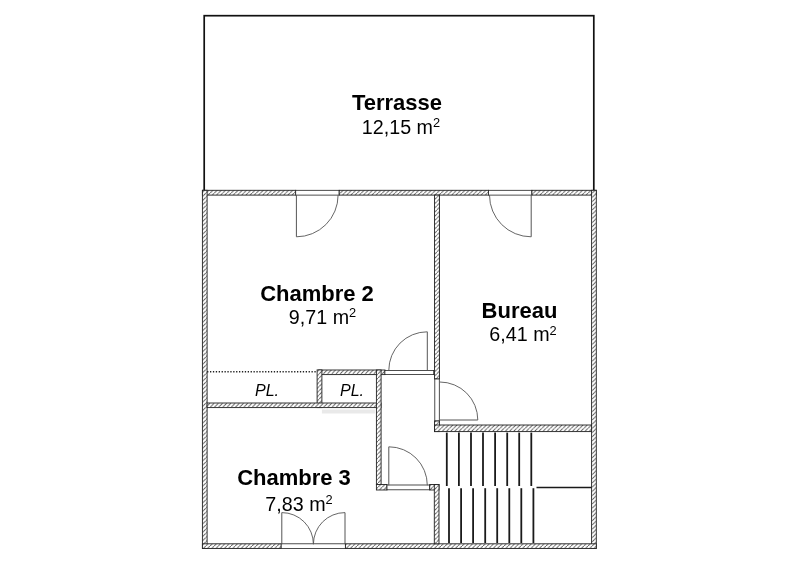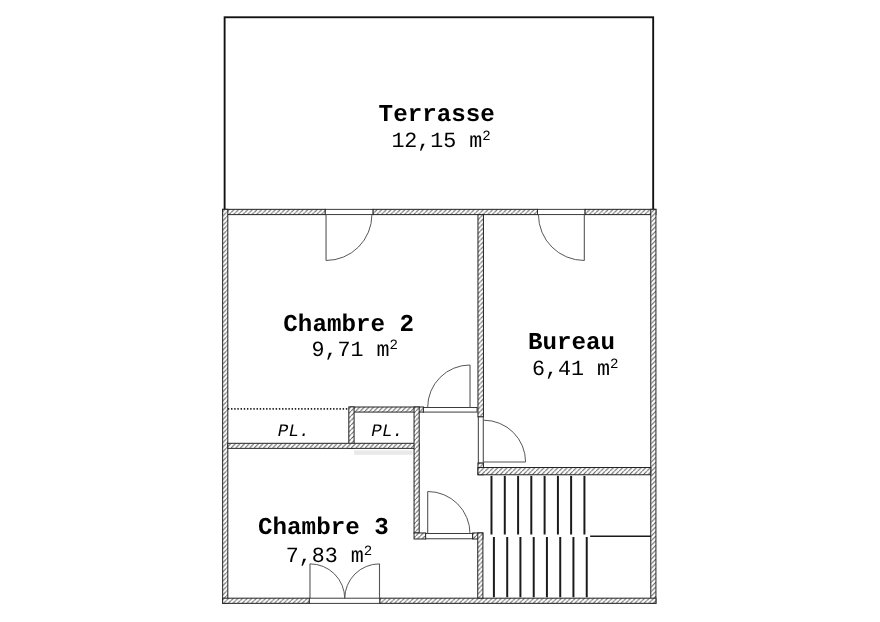--- a/index.html
+++ b/index.html
@@ -1,16 +1,16 @@
 <!DOCTYPE html>
 <html><head>
 <meta charset="utf-8">
 <style>
   html,body{margin:0;padding:0;background:#ffffff;}
-  .page{width:800px;height:565px;position:relative;font-family:Liberation Mono, monospace;}
+  .page{width:800px;height:565px;position:relative;font-family:Liberation Sans, sans-serif;}
   svg{position:absolute;top:0;left:0;}
   text{fill:#000;}
 </style>
 </head>
 <body>
 <div class="page">
 <svg width="800" height="565" viewBox="0 0 800 565">
 <defs>
   <pattern id="hatch" width="4.2" height="4.2" patternUnits="userSpaceOnUse">
     <rect width="4.2" height="4.2" fill="#ffffff"></rect>

